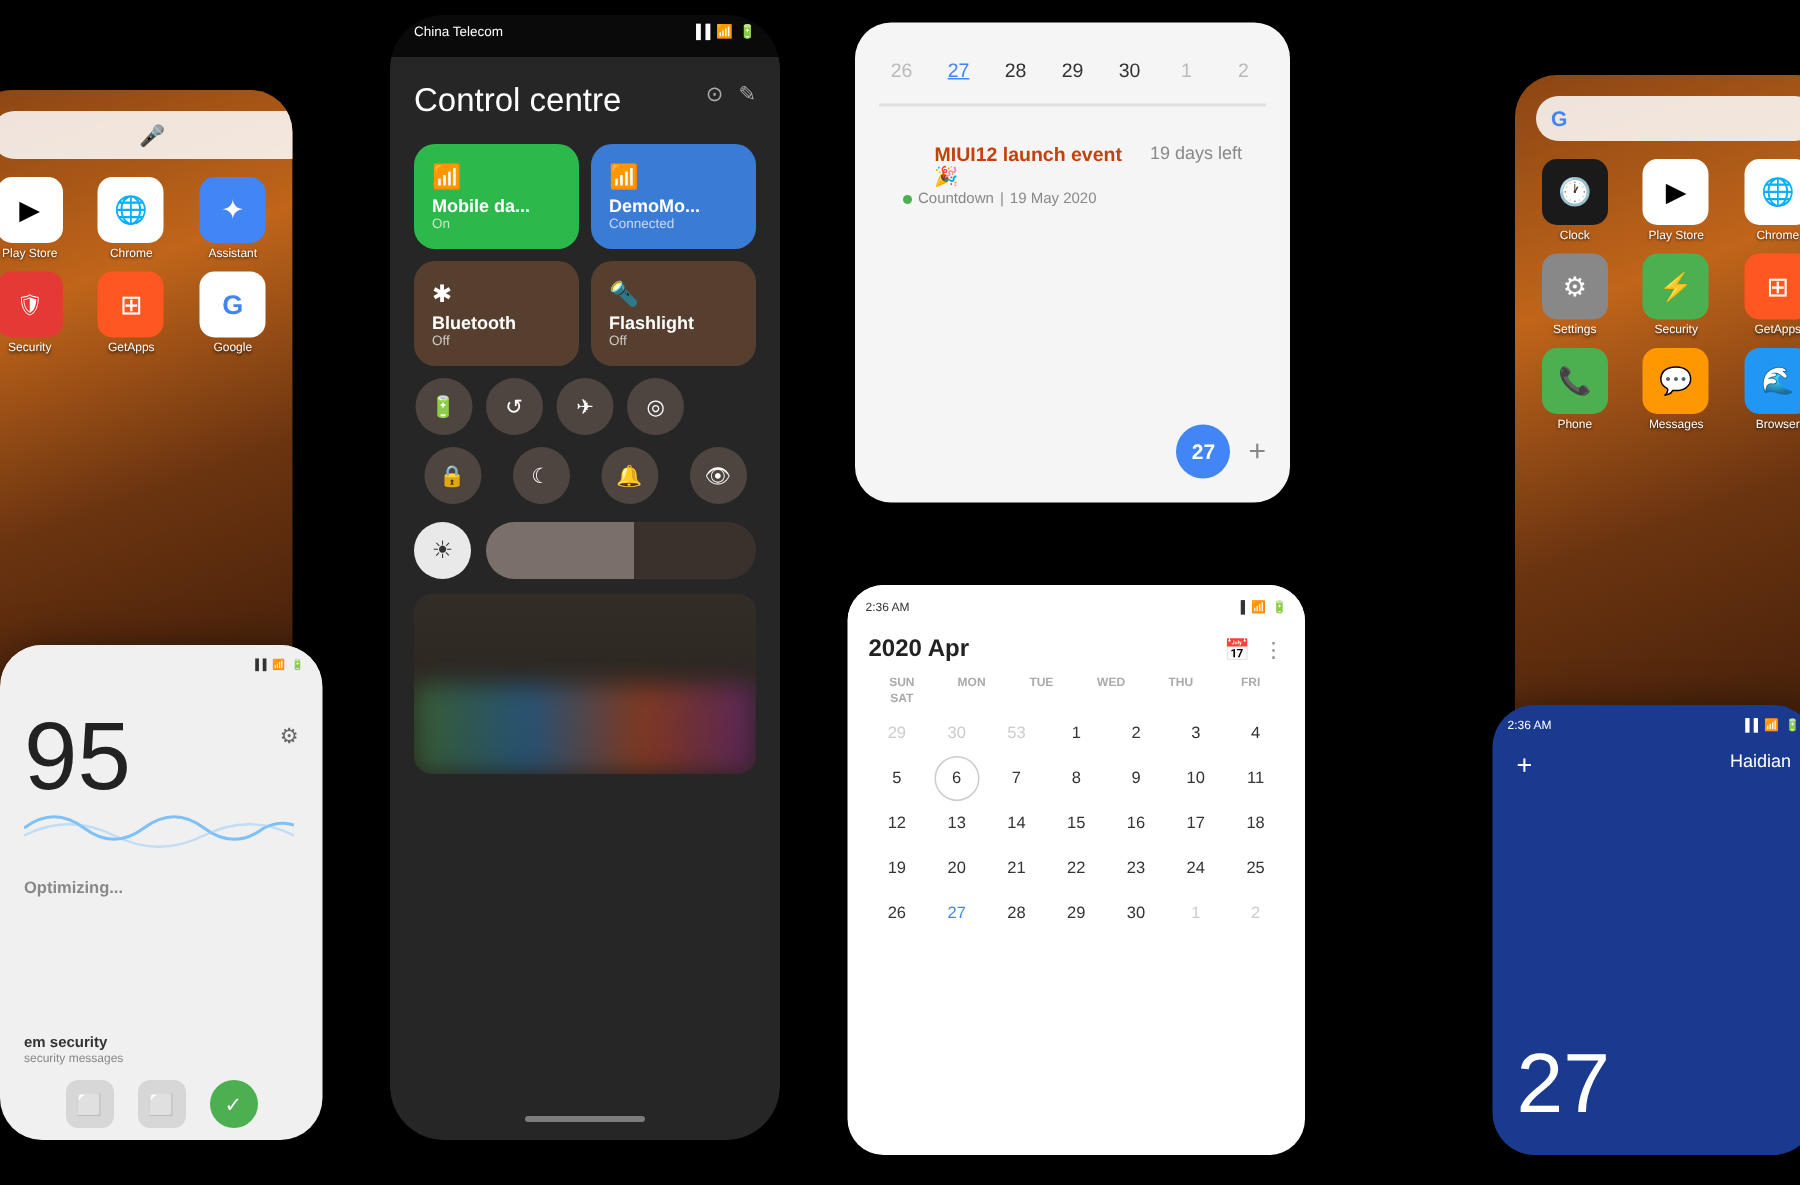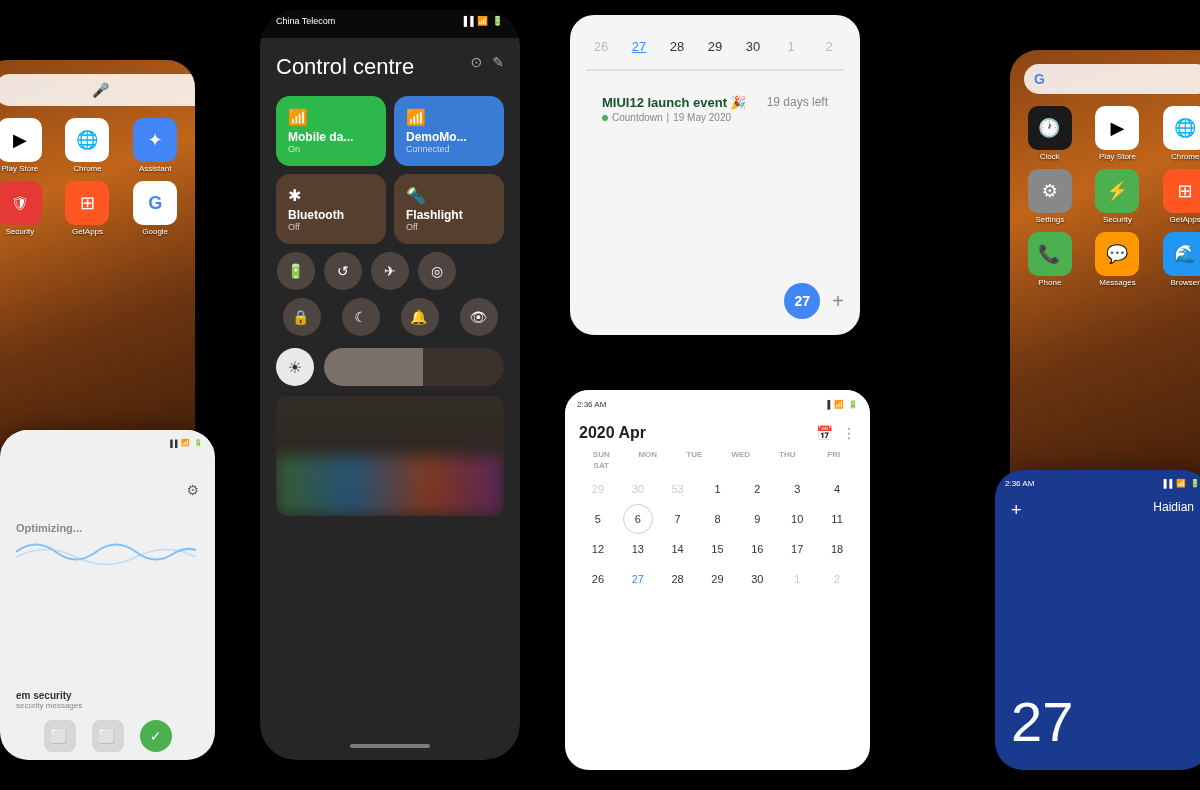--- a/index.html
+++ b/index.html
@@ -238,21 +238,21 @@
     }
     .cal-day-num.blue { color: #4285f4; }
     .cal-day-num.faded { color: #bbb; }
     .cal-day-num.underline { text-decoration: underline; text-decoration-color: #4285f4; }
     .cal-event {
       padding: 12px 16px;
       display: flex;
       justify-content: space-between;
       align-items: flex-start;
     }
-    .cal-event-title { font-size: 13px; font-weight: 600; color: #14532d; }
+    .cal-event-title { font-size: 13px; font-weight: 600; color: #c2410c; margin-left: 21px; }
     .cal-event-sub { font-size: 10px; color: #888; margin-top: 2px; display: flex; align-items: center; gap: 4px; }
     .cal-dot { width: 6px; height: 6px; border-radius: 50%; background: #4caf50; display: inline-block; }
     .cal-days-left { font-size: 12px; color: #888; white-space: nowrap; }
     .cal-bottom {
       position: absolute;
       bottom: 16px;
       right: 16px;
       display: flex;
       align-items: center;
       gap: 12px;
@@ -706,20 +706,29 @@
     <div class="cal2-grid">
       <div class="cal2-cell">12</div>
       <div class="cal2-cell">13</div>
       <div class="cal2-cell">14</div>
       <div class="cal2-cell">15</div>
       <div class="cal2-cell">16</div>
       <div class="cal2-cell">17</div>
       <div class="cal2-cell">18</div>
     </div>
 
+    <div class="cal2-grid">
+      <div class="cal2-cell">19</div>
+      <div class="cal2-cell">20</div>
+      <div class="cal2-cell">21</div>
+      <div class="cal2-cell">22</div>
+      <div class="cal2-cell">23</div>
+      <div class="cal2-cell">24</div>
+      <div class="cal2-cell">25</div>
+    </div>
 
     <div class="cal2-grid">
       <div class="cal2-cell">26</div>
       <div class="cal2-cell blue">27</div>
       <div class="cal2-cell">28</div>
       <div class="cal2-cell">29</div>
       <div class="cal2-cell">30</div>
       <div class="cal2-cell faded">1</div>
       <div class="cal2-cell faded">2</div>
     </div>
@@ -795,20 +804,21 @@
 </div>
 
 <div class="phone-card phone-bottom-left">
   <div class="opt-status">
     <span>▐▐</span>
     <span>📶</span>
     <span>🔋</span>
   </div>
   <div class="opt-body">
     <span class="opt-gear">⚙</span>
+    <div class="opt-number">95</div>
 
     <svg class="opt-wave" viewBox="0 0 180 40" xmlns="http://www.w3.org/2000/svg">
       <path d="M0,20 Q20,5 40,20 Q60,35 80,20 Q100,5 120,20 Q140,35 160,20 Q170,15 180,18" stroke="#64b5f6" stroke-width="2" fill="none" opacity="0.8"></path>
       <path d="M0,25 Q30,10 60,25 Q90,40 120,25 Q150,10 180,25" stroke="#90caf9" stroke-width="1.5" fill="none" opacity="0.5"></path>
     </svg>
     <div class="opt-label">Optimizing...</div>
   </div>
   <div style="position:absolute;bottom:50px;left:16px;">
     <div class="opt-security-label">em security</div>
     <div class="opt-security-sub">security messages</div>

